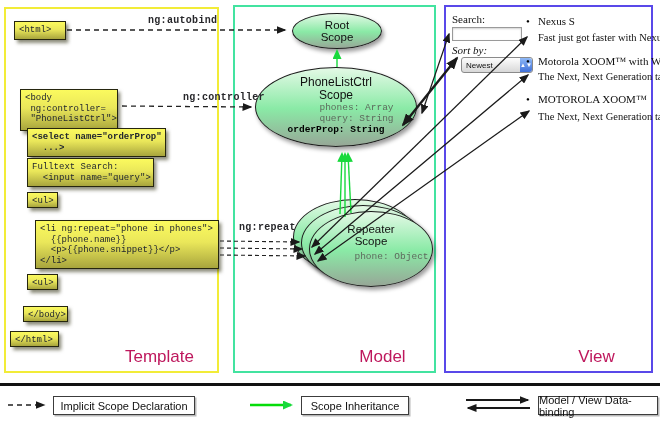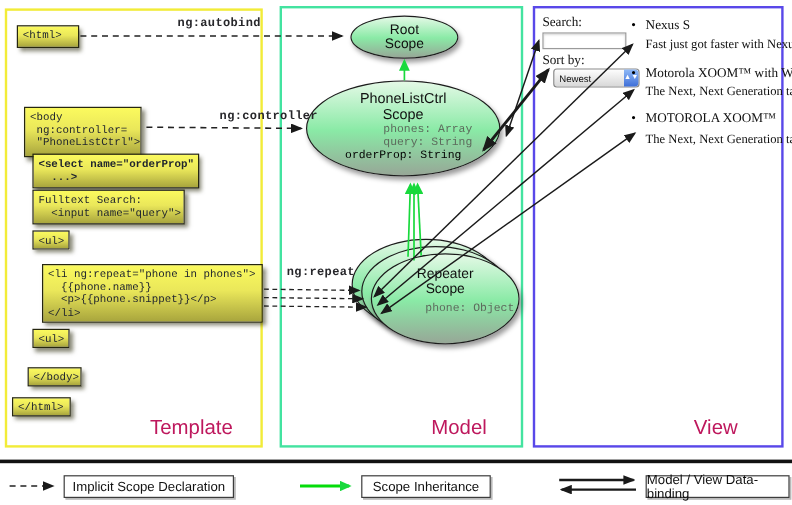--- a/index.html
+++ b/index.html
@@ -14,21 +14,21 @@
            padding:3px 4px;white-space:pre;box-sizing:border-box;}
   .codebox.bold{font-weight:bold;}
   .ellipse{position:absolute;border-radius:50%;border:1.6px solid #1c1c1c;
            background:linear-gradient(180deg,#e4f9e6 0%,#8aeaa6 52%,#97a797 100%);
            box-shadow:2px 3px 4px rgba(0,0,0,.40);display:flex;flex-direction:column;
            align-items:center;box-sizing:border-box;}
   .ellipse .etitle{font-size:12px;line-height:13px;color:#101010;text-align:center;white-space:pre-line;}
   .ellipse .eprops{font-family:"Liberation Mono",monospace;font-size:9.5px;line-height:10.5px;
                    color:#5d6b5d;text-align:center;white-space:pre;margin-left:41px;}
   .ellipse .eprop-bold{font-family:"Liberation Mono",monospace;font-size:9.5px;line-height:11px;
-                   color:#000;font-weight:normal;white-space:pre;}
+                   color:#000;font-weight:bold;white-space:pre;}
   .anno{position:absolute;font-family:"Liberation Mono",monospace;font-weight:bold;
         font-size:10px;color:#27272b;letter-spacing:.3px;}
   
   .serif{font-family:"Liberation Serif",serif;color:#101010;}
   .vlabel{position:absolute;font-size:11px;}
   .vinput{position:absolute;background:#fff;border:1px solid #9a9a9a;box-shadow:inset 0 1px 2px rgba(0,0,0,.18);}
   .vselect{position:absolute;background:linear-gradient(180deg,#fdfdfd,#d8d8d8);
            border:1px solid #8a8a8a;border-radius:3px;display:flex;align-items:center;
            font-size:8px;font-family:"Liberation Sans",sans-serif;color:#111;}
   .vselect .stepper{margin-left:auto;width:12px;height:100%;border-radius:0 3px 3px 0;
@@ -95,21 +95,21 @@
   <div class="codebox" style="left:27px;top:274px;width:31px;height:16px;">&lt;ul&gt;</div>
   <div class="codebox" style="left:23px;top:306px;width:45px;height:16px;">&lt;/body&gt;</div>
   <div class="codebox" style="left:10px;top:331px;width:49px;height:16px;">&lt;/html&gt;</div>
 
   <div class="anno" style="left:148px;top:15px;">ng:autobind</div>
   <div class="anno" style="left:146px;top:92px;padding-left:37px;">ng:controller</div>
   <div class="anno" style="left:239px;top:222px;">ng:repeat</div>
 
   <div class="vlabel serif" style="left:452px;top:13px;">Search:</div>
   <div class="vinput" style="left:452px;top:27px;width:68px;height:12px;"></div>
-  <div class="vlabel serif" style="left:452px;top:44px;">Sort by:</div>
+  <div class="vlabel serif" style="left:452px;top:44px;font-style:italic;">Sort by:</div>
   <div class="vselect" style="left:432px;top:57px;width:66px;height:14px;padding-left:4px;margin-left:29px;">
     <span>Newest</span>
     <span class="stepper">▲▼</span>
   </div>
 
   <span class="bullet serif" style="left:526px;top:15px;">•</span>
   <div class="vitem-title serif" style="left:538px;top:15px;">Nexus S</div>
   <div class="vitem-desc serif" style="left:538px;top:32px;">Fast just got faster with Nexus S.</div>
 
   <span class="bullet serif" style="left:526px;top:55px;">•</span>

